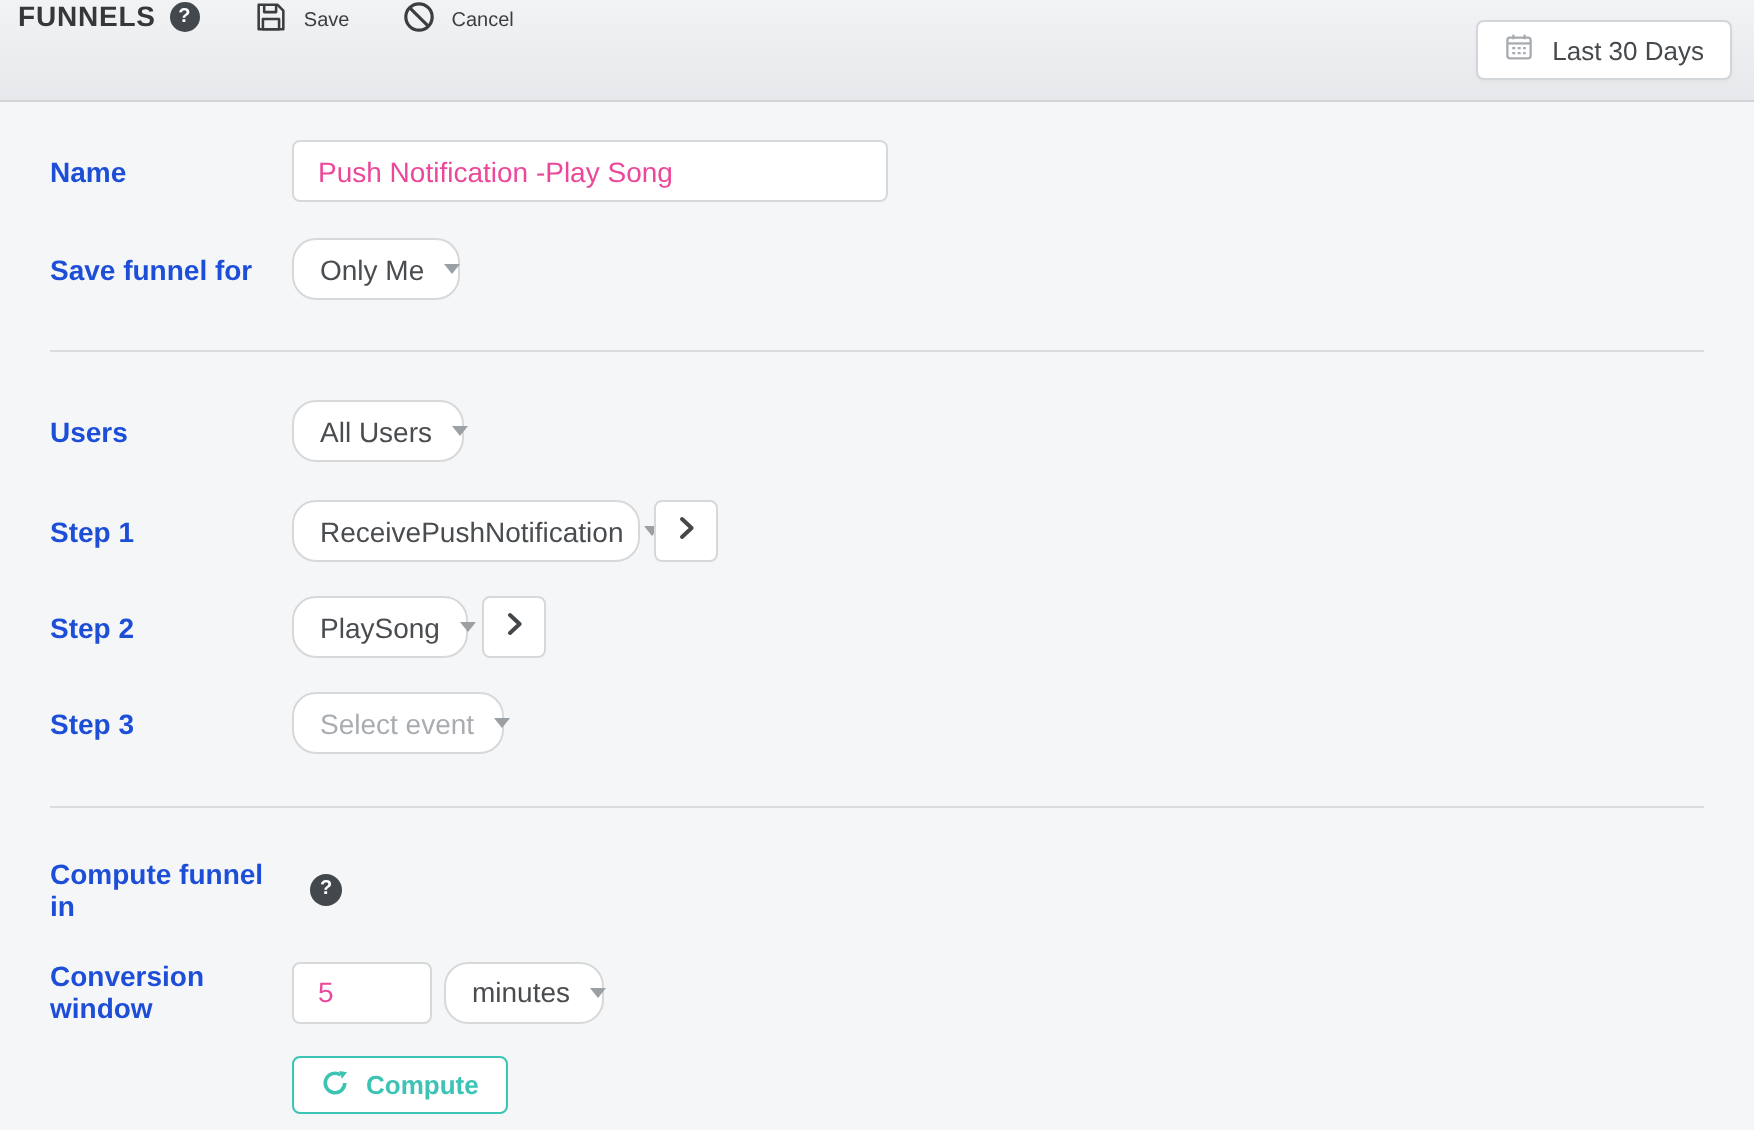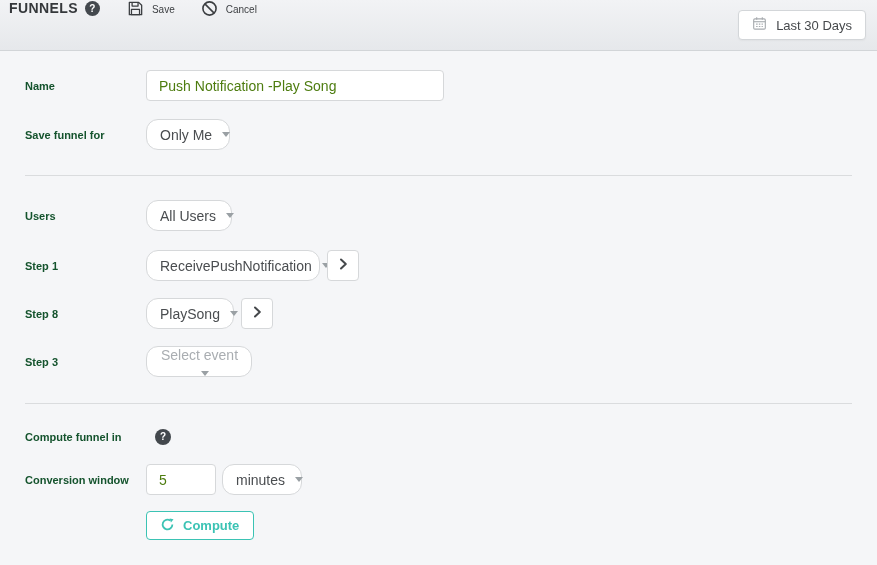--- a/index.html
+++ b/index.html
@@ -36,25 +36,25 @@
     position:absolute; right:11px; top:10px; height:30px;
     display:flex; align-items:center; gap:9px;
     background:#ffffff; border:1px solid #d3d6d9; border-radius:4px;
     padding:0 13px; font-size:13px; color:#46494c; font-family:inherit;
     box-shadow:0 1px 2px rgba(0,0,0,0.04); cursor:pointer;
   }
 
   
   .form { padding:0 25px; }
   .row { display:flex; align-items:center; }
-  .row-label { width:121px; flex:none; font-size:11px; font-weight:700; color:#14532d; }
+  .row-label { width:121px; flex:none; font-size:14px; font-weight:700; color:#1d4ed8; }
 
   .text-input {
     height:31px; background:#ffffff; border:1px solid #d6d8da; border-radius:4px;
-    padding:0 12px; font-size:14px; color:#4d7c0f; font-family:inherit; outline:none;
+    padding:0 12px; font-size:14px; color:#ec4899; font-family:inherit; outline:none;
   }
   .dropdown {
     height:31px; background:#ffffff; border:1px solid #d6d8da; border-radius:12px;
     display:flex; align-items:center; justify-content:space-between;
     padding:0 12px 0 13px; font-size:14px; color:#4a4d50; cursor:pointer;
   }
   .dropdown .dd-value { white-space:nowrap; }
   .dropdown.placeholder .dd-value { color:#a9adb1; }
   .caret {
     width:0; height:0; margin-left:10px; flex:none;
@@ -65,21 +65,21 @@
     width:32px; height:31px; margin-left:7px; flex:none;
     background:#ffffff; border:1px solid #d6d8da; border-radius:4px;
     display:flex; align-items:center; justify-content:center; cursor:pointer;
   }
 
   .w-name { width:298px; }
   .w-onlyme { width:84px; }
   .w-allusers { width:86px; }
   .w-step1 { width:174px; }
   .w-step2 { width:88px; }
-  .w-step3 { width:106px;flex-direction:column; }
+  .w-step3 { width:106px; }
   .w-strict { width:100px; }
   .w-convnum { width:70px; }
   .w-minutes { width:80px; margin-left:6px; }
 
   .mt-name { margin-top:19px; }
   .mt-savefor { margin-top:18px; }
   .mt-users { margin-top:24px; }
   .mt-step1 { margin-top:19px;align-items:center; }
   .mt-step { margin-top:17px; }
   .mt-mode { margin-top:25px; }
@@ -180,21 +180,21 @@
       <button class="next-btn">
         <span>
           <svg width="9" height="12" viewBox="0 0 8 12" fill="none" stroke="#45484b" stroke-width="2" stroke-linecap="round" stroke-linejoin="round">
             <path d="M1.5 1.5 L6.3 6 L1.5 10.5"></path>
           </svg>
         </span>
       </button>
     </div>
 
     <div class="row mt-step">
-      <span class="row-label">Step 8</span>
+      <span class="row-label">Step 2</span>
       <div class="dropdown w-step2">
         <span class="dd-value">PlaySong</span>
         <span class="caret"></span>
       </div>
       <button class="next-btn">
         <span>
           <svg width="9" height="12" viewBox="0 0 8 12" fill="none" stroke="#45484b" stroke-width="2" stroke-linecap="round" stroke-linejoin="round">
             <path d="M1.5 1.5 L6.3 6 L1.5 10.5"></path>
           </svg>
         </span>

